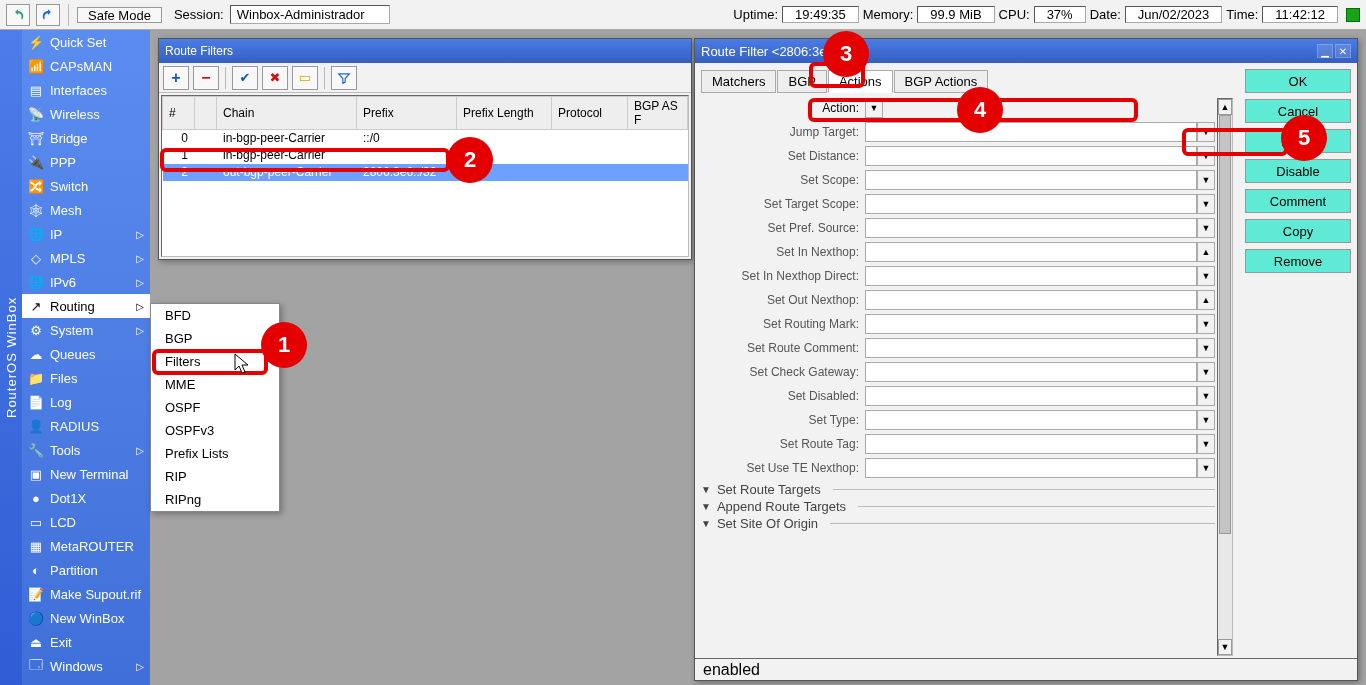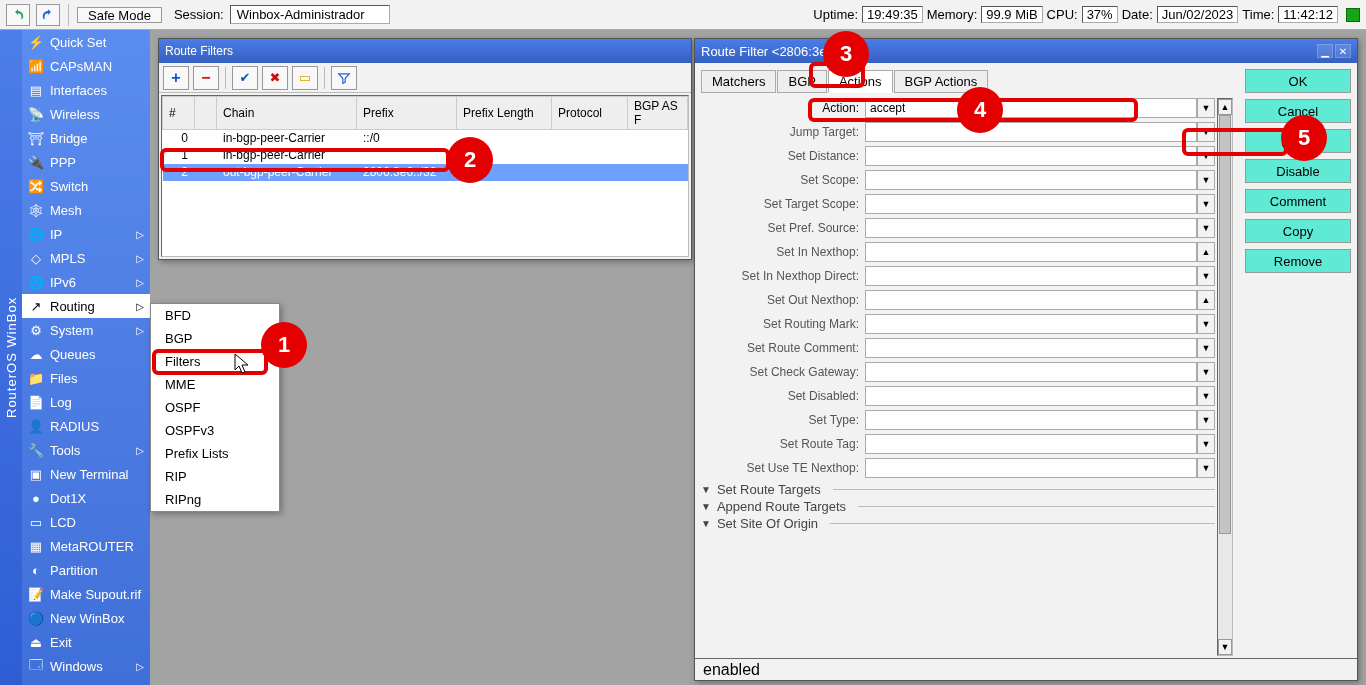--- a/index.html
+++ b/index.html
@@ -7,21 +7,21 @@
 
 
 #topbar { height: 30px; background: #f2f2f2; border-bottom: 1px solid #aaa; display: flex; align-items: center; padding: 0 6px; gap: 6px; }
 .tb-btn { width: 24px; height: 22px; border: 1px solid #999; background: #f8f8f8; display: flex; align-items: center; justify-content: center; cursor: pointer; }
 .tb-btn svg { width: 14px; height: 14px; }
 #safemode { height: 16px; padding: 0 10px; border: 1px solid #999; background: #f8f8f8; }
 #session-lbl { margin-left: 6px; }
 #session-val { border: 1px inset #aaa; padding: 1px 6px; background: #fff; min-width: 160px; }
 #status-right { margin-left: auto; display: flex; gap: 4px; align-items: center; }
 .stat-lbl { }
-.stat-val { border: 1px inset #aaa; padding: 0 4px; background: #fff; }
+.stat-val { border: 1px inset #aaa; padding: 0 12px; background: #fff; }
 .stat-led { width: 14px; height: 14px; background: #19a319; border: 1px solid #0a6b0a; margin-left: 4px; }
 
 
 #banner { position: absolute; top: 30px; left: 0; width: 22px; bottom: 0; background: linear-gradient(#2f5dd4,#4d7de8); color: #fff; writing-mode: vertical-rl; transform: rotate(180deg); display: flex; align-items: center; justify-content: center; letter-spacing: 1px; }
 
 
 #sidebar { position: absolute; top: 30px; left: 22px; width: 128px; bottom: 0; background: linear-gradient(#5b8cf0,#3f6fd8); display: flex; flex-direction: column; }
 .side-it { height: 24px; display: flex; align-items: center; color: #fff; padding: 0 6px; gap: 6px; cursor: pointer; }
 .side-it.sel { background: #fff; color: #000; }
 .side-ic { width: 16px; height: 16px; display: inline-flex; align-items: center; justify-content: center; }
@@ -317,21 +317,20 @@
         <div id="tabs">
             <div class="tab">Matchers</div>
             <div class="tab">BGP</div>
             <div class="tab active">Actions</div>
             <div class="tab">BGP Actions</div>
           </div>
         <div id="form">
           <div id="fields">
             <div class="frow">
               <div class="flabel req">Action:</div>
-              <input class="finput" value="accept" style="">
               <div class="fsel">▼</div>
             </div>
             <div id="dyn-fields">
                 <div class="frow">
                   <div class="flabel">Jump Target:</div>
                   <input class="finput" style="">
                   <div class="fsel">▼</div>
                 </div>
                 <div class="frow">
                   <div class="flabel">Set Distance:</div>

